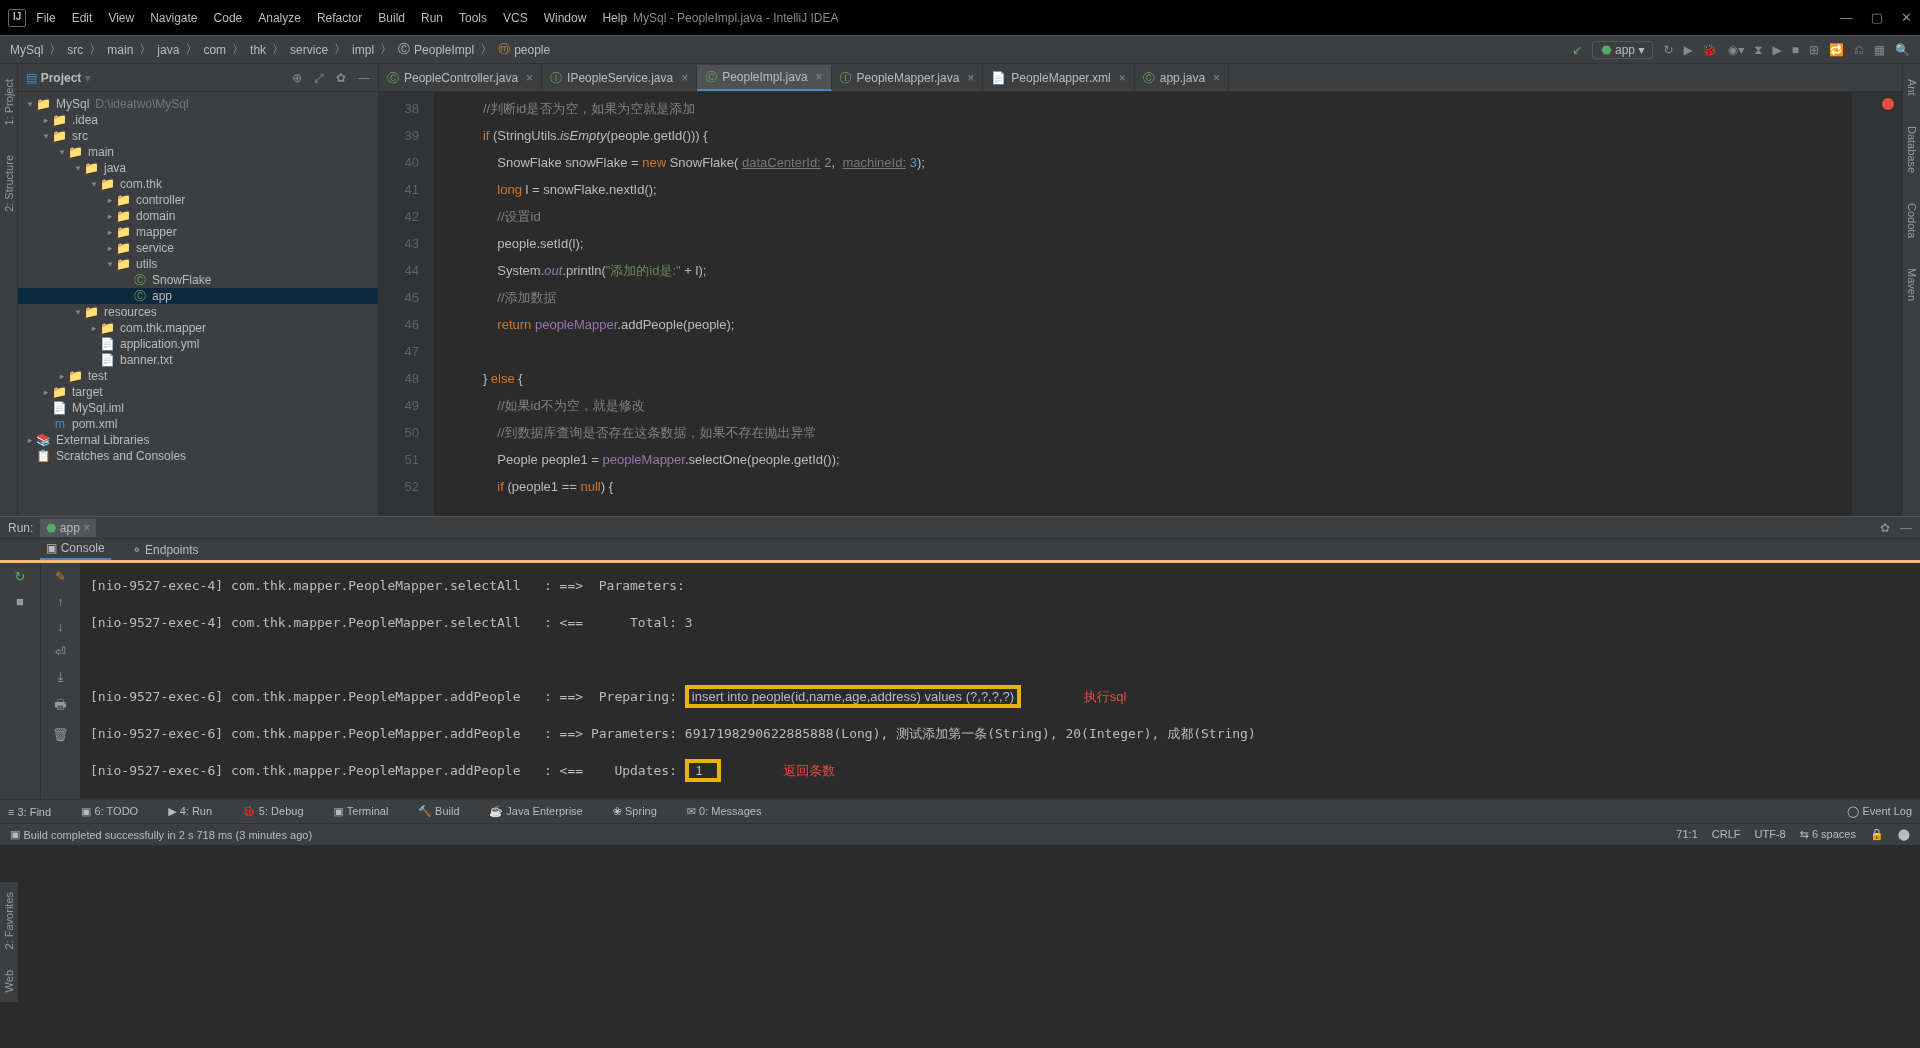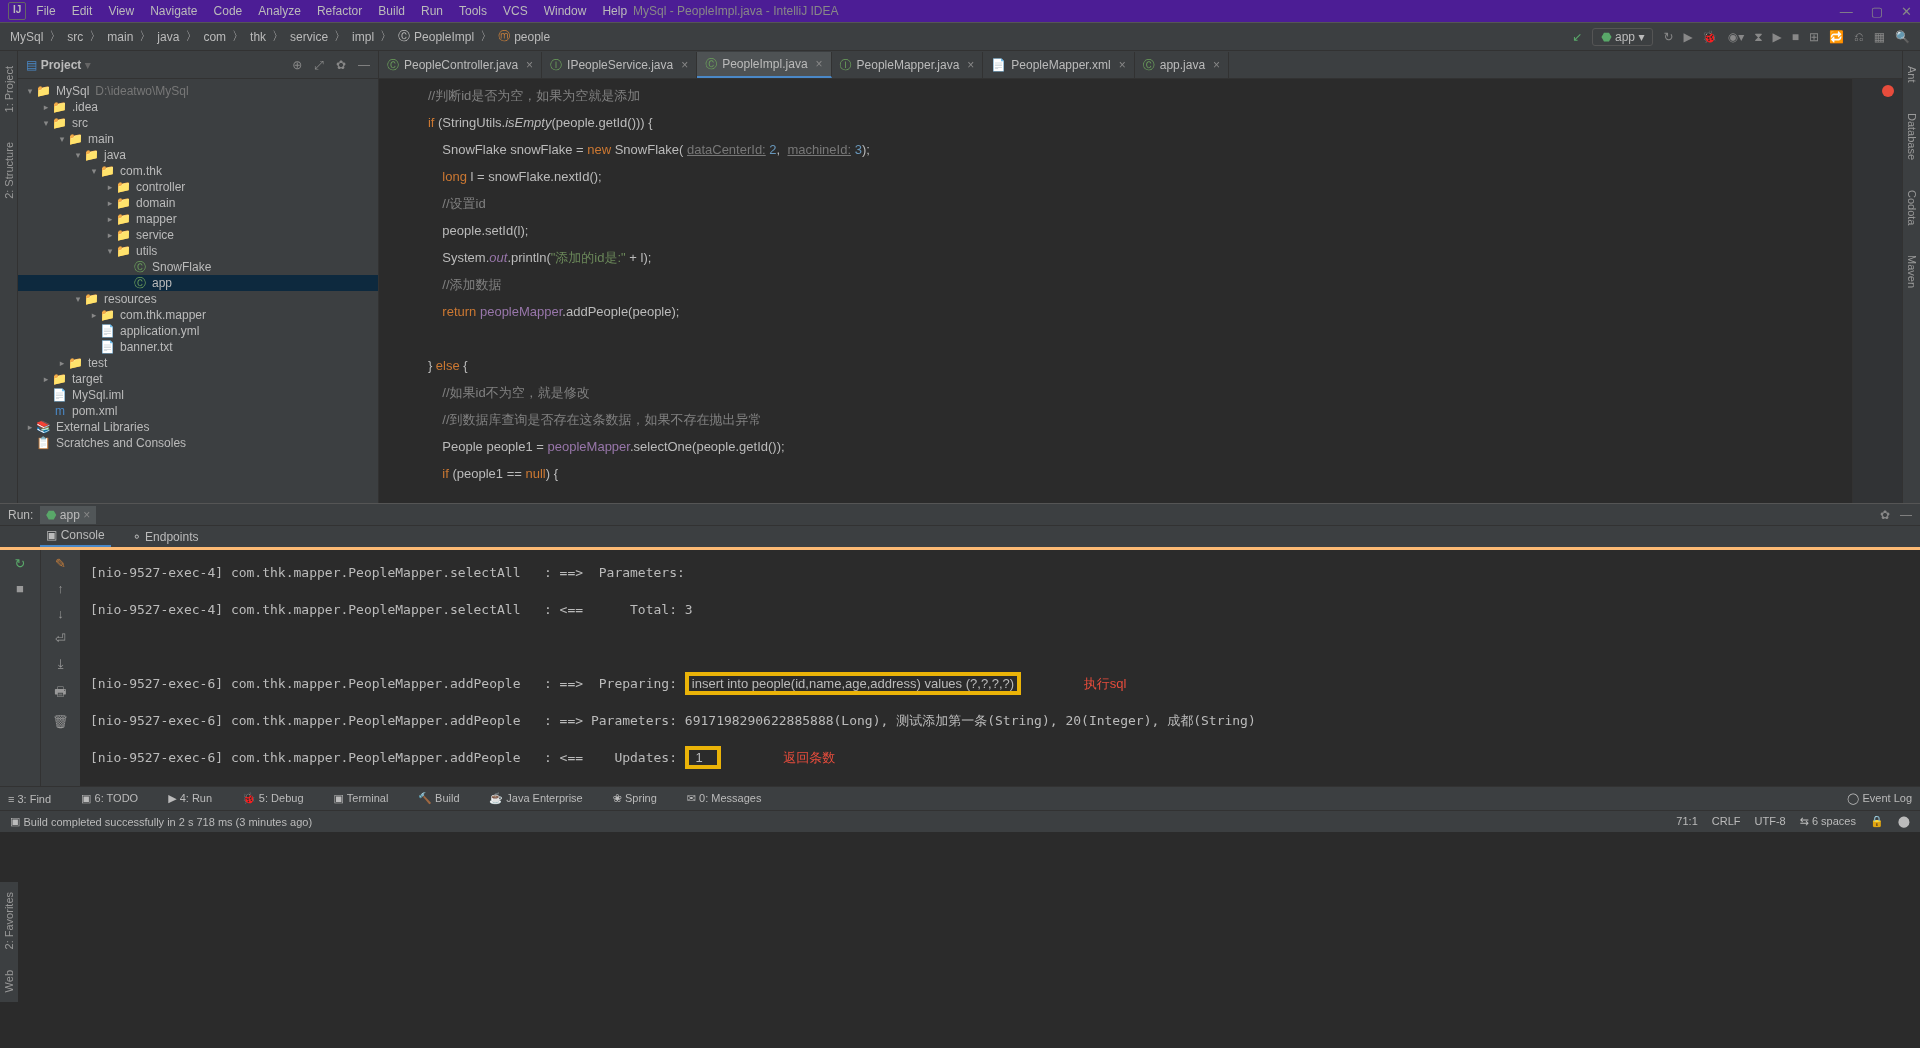--- a/index.html
+++ b/index.html
@@ -1,17 +1,17 @@
 <!DOCTYPE html>
 <html><head>
 <meta charset="utf-8">
 <style>
 * { margin:0; padding:0; box-sizing:border-box; font-family:"Segoe UI",Arial,sans-serif; }
 body { background:#2b2b2b; color:#bbbbbb; font-size:12px; overflow:hidden; width:1920px; height:1048px; position:relative; }
-.titlebar { height:23px; background:#4c1d95; display:flex; align-items:center; padding:0 8px; border-bottom:1px solid #555; }
+.titlebar { height:36px; background:#000000; display:flex; align-items:center; padding:0 8px; border-bottom:1px solid #555; }
 .titlebar .menus { display:flex; gap:4px; }
 .titlebar .menus span { padding:2px 6px; cursor:pointer; }
 .titlebar .menus span:first-child { font-weight:bold; border:1px solid #666; border-radius:2px; padding:1px 4px; font-size:10px; }
 .titlebar .title { flex:1; text-align:left; color:#888; }
 .titlebar .winbtns { display:flex; gap:18px; color:#888; font-size:13px; }
 .navbar { height:28px; background:#3c3f41; display:flex; align-items:center; padding:0 10px; border-bottom:1px solid #323232; }
 .navbar .crumb { display:flex; align-items:center; gap:4px; }
 .navbar .crumb span { color:#bbb; }
 .navbar .sep { color:#666; margin:0 2px; }
 .navbar .right { margin-left:auto; display:flex; align-items:center; gap:10px; }
@@ -307,20 +307,37 @@
           <span class="x">×</span>
         </div>
         <div class="tab">
           <span class="file-g">Ⓒ</span>
           <span>app.java</span>
           <span class="x">×</span>
         </div>
       </div>
     <div class="code">
       <div class="errdot"></div>
+      <div class="gutter" id="gutter">
+          <div>38</div>
+          <div>39</div>
+          <div>40</div>
+          <div>41</div>
+          <div>42</div>
+          <div>43</div>
+          <div>44</div>
+          <div>45</div>
+          <div>46</div>
+          <div>47</div>
+          <div>48</div>
+          <div>49</div>
+          <div>50</div>
+          <div>51</div>
+          <div>52</div>
+        </div>
       <div class="codetext">        <span class="com">//判断id是否为空，如果为空就是添加</span>
         <span class="kw">if</span> (StringUtils.<span class="it">isEmpty</span>(people.getId())) {
             SnowFlake snowFlake = <span class="kw">new</span> SnowFlake( <span class="hint">dataCenterId:</span> <span class="num">2</span>,  <span class="hint">machineId:</span> <span class="num">3</span>);
             <span class="kw">long</span> l = snowFlake.nextId();
             <span class="com">//设置id</span>
             people.setId(l);
             System.<span class="fld it">out</span>.println(<span class="str">"添加的id是:"</span> + l);
             <span class="com">//添加数据</span>
             <span class="kw">return</span> <span class="fld">peopleMapper</span>.addPeople(people);
 

